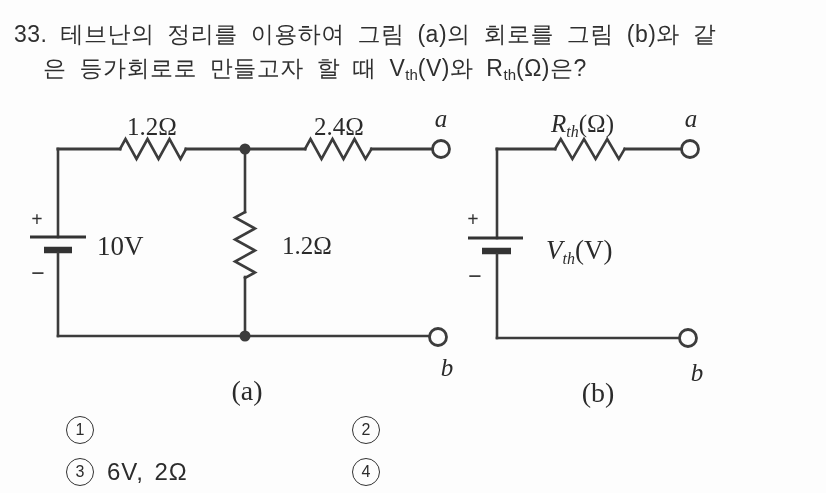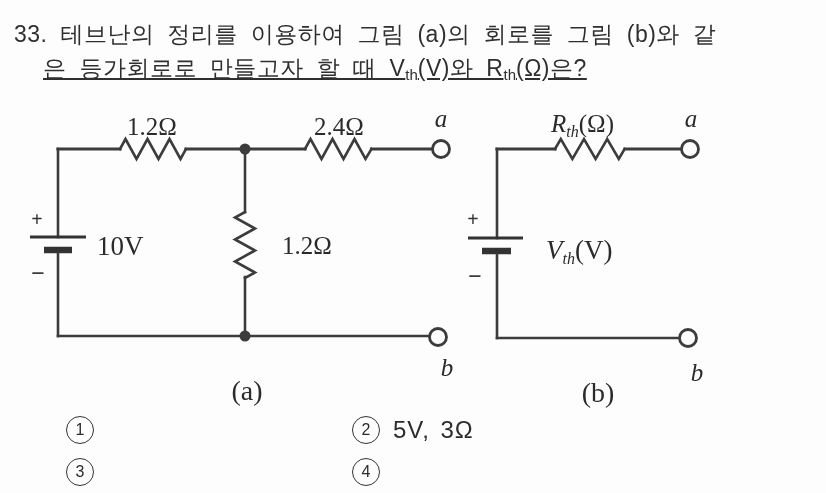--- a/index.html
+++ b/index.html
@@ -13,21 +13,21 @@
   }
   
   .question {
     position:absolute; left:14px; top:5px;
     font-size:23px; line-height:34px;
     letter-spacing:0.5px; word-spacing:6px;
     color:#2f2f2f;
     white-space:nowrap;
     margin-top:12px;
   }
-  .qline2 { padding-left:29px;text-decoration:underline; }
+  .qline2 { padding-left:29px; }
   .question sub {
     font-size:15px; letter-spacing:0;
     vertical-align:-4px; line-height:0;
   }
   
   .circuits { position:absolute; left:0; top:95px; }
   .wire { stroke:#3c3c3c; stroke-width:2.6; fill:none; stroke-linecap:square; }
   .wire-thick { stroke:#3c3c3c; stroke-width:3.2; fill:none; stroke-linecap:square; }
   .plate-long  { stroke:#333; stroke-width:3.2; fill:none; stroke-linecap:butt; }
   .plate-short { stroke:#333; stroke-width:6.5; fill:none; stroke-linecap:butt; }
@@ -127,23 +127,23 @@
       <text class="caption" x="598" y="307" text-anchor="middle">(b)</text>
     </g>
   </svg>
 
   <div class="choices">
     <div class="choice">
       <span class="marker">1</span>
     </div>
     <div class="choice">
       <span class="marker">2</span>
-      <span class="choice-text">5V, 3Ω</span>
     </div>
     <div class="choice">
       <span class="marker">3</span>
+      <span class="choice-text">6V, 2Ω</span>
     </div>
     <div class="choice">
       <span class="marker">4</span>
     </div>
   </div>
 
 </div>
 
 </body></html>

